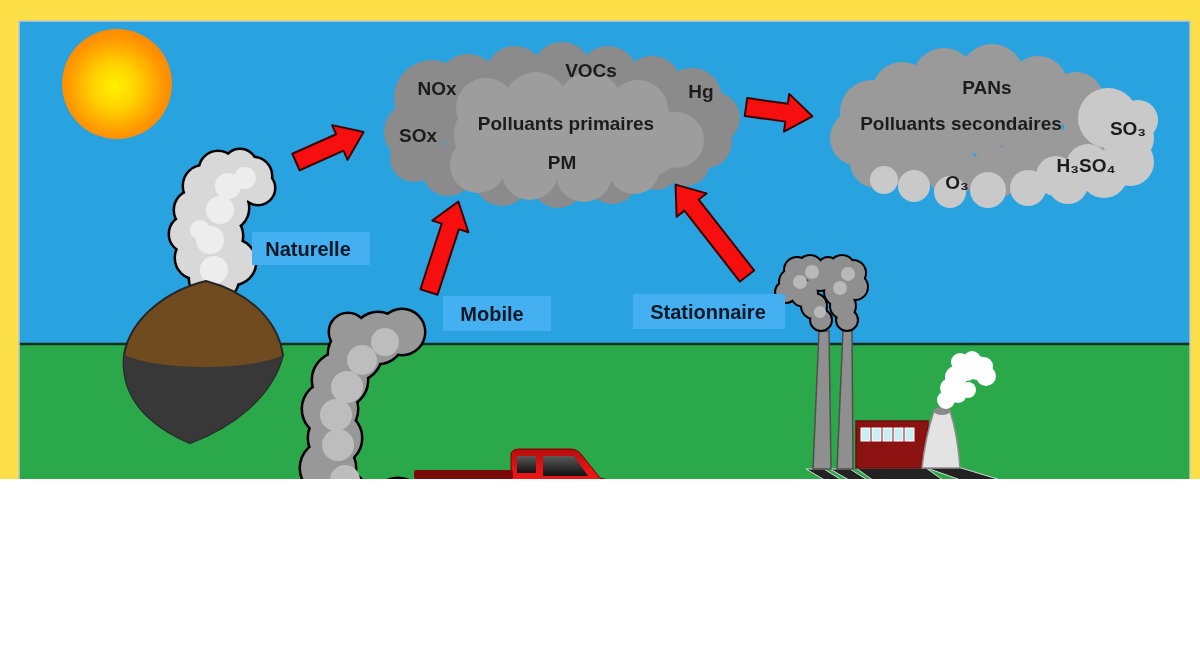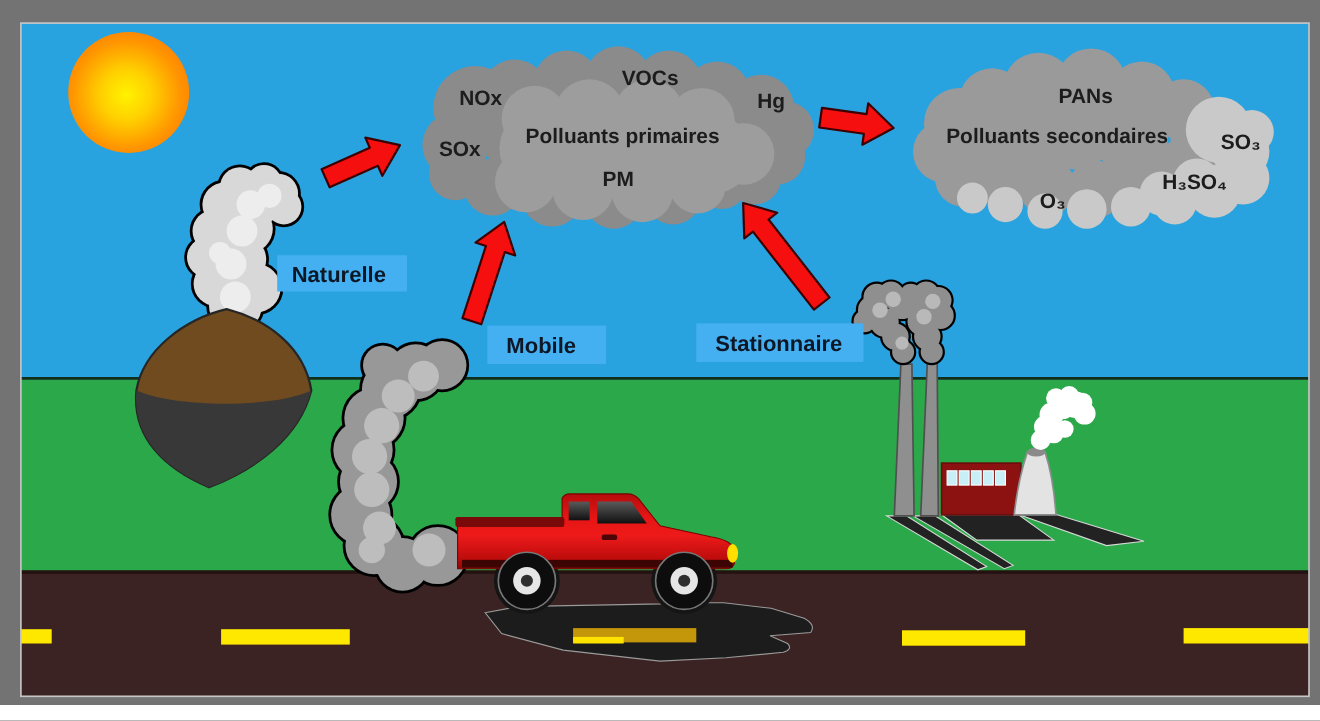--- a/index.html
+++ b/index.html
@@ -1,16 +1,16 @@
 <!DOCTYPE html>
 <html><head>
 <meta charset="utf-8">
 <style>
   html,body{margin:0;padding:0;background:#ffffff;}
-  .stage{position:relative;width:1200px;height:641px;background:#737373;overflow:hidden;
+  .stage{position:relative;width:1200px;height:479px;background:#fde047;overflow:hidden;
          font-family:"Liberation Sans","DejaVu Sans",sans-serif;}
   svg{display:block;}
   .cloud-label{font-family:"Liberation Sans","DejaVu Sans",sans-serif;font-weight:bold;font-size:19px;fill:#1c1c1c;}
   .cloud-title{font-family:"Liberation Sans","DejaVu Sans",sans-serif;font-weight:bold;font-size:19px;fill:#1c1c1c;}
   .box-label{font-family:"Liberation Sans","DejaVu Sans",sans-serif;font-weight:bold;font-size:20px;fill:#0e1726;}
 </style>
 </head>
 <body>
 
 <div class="stage">

